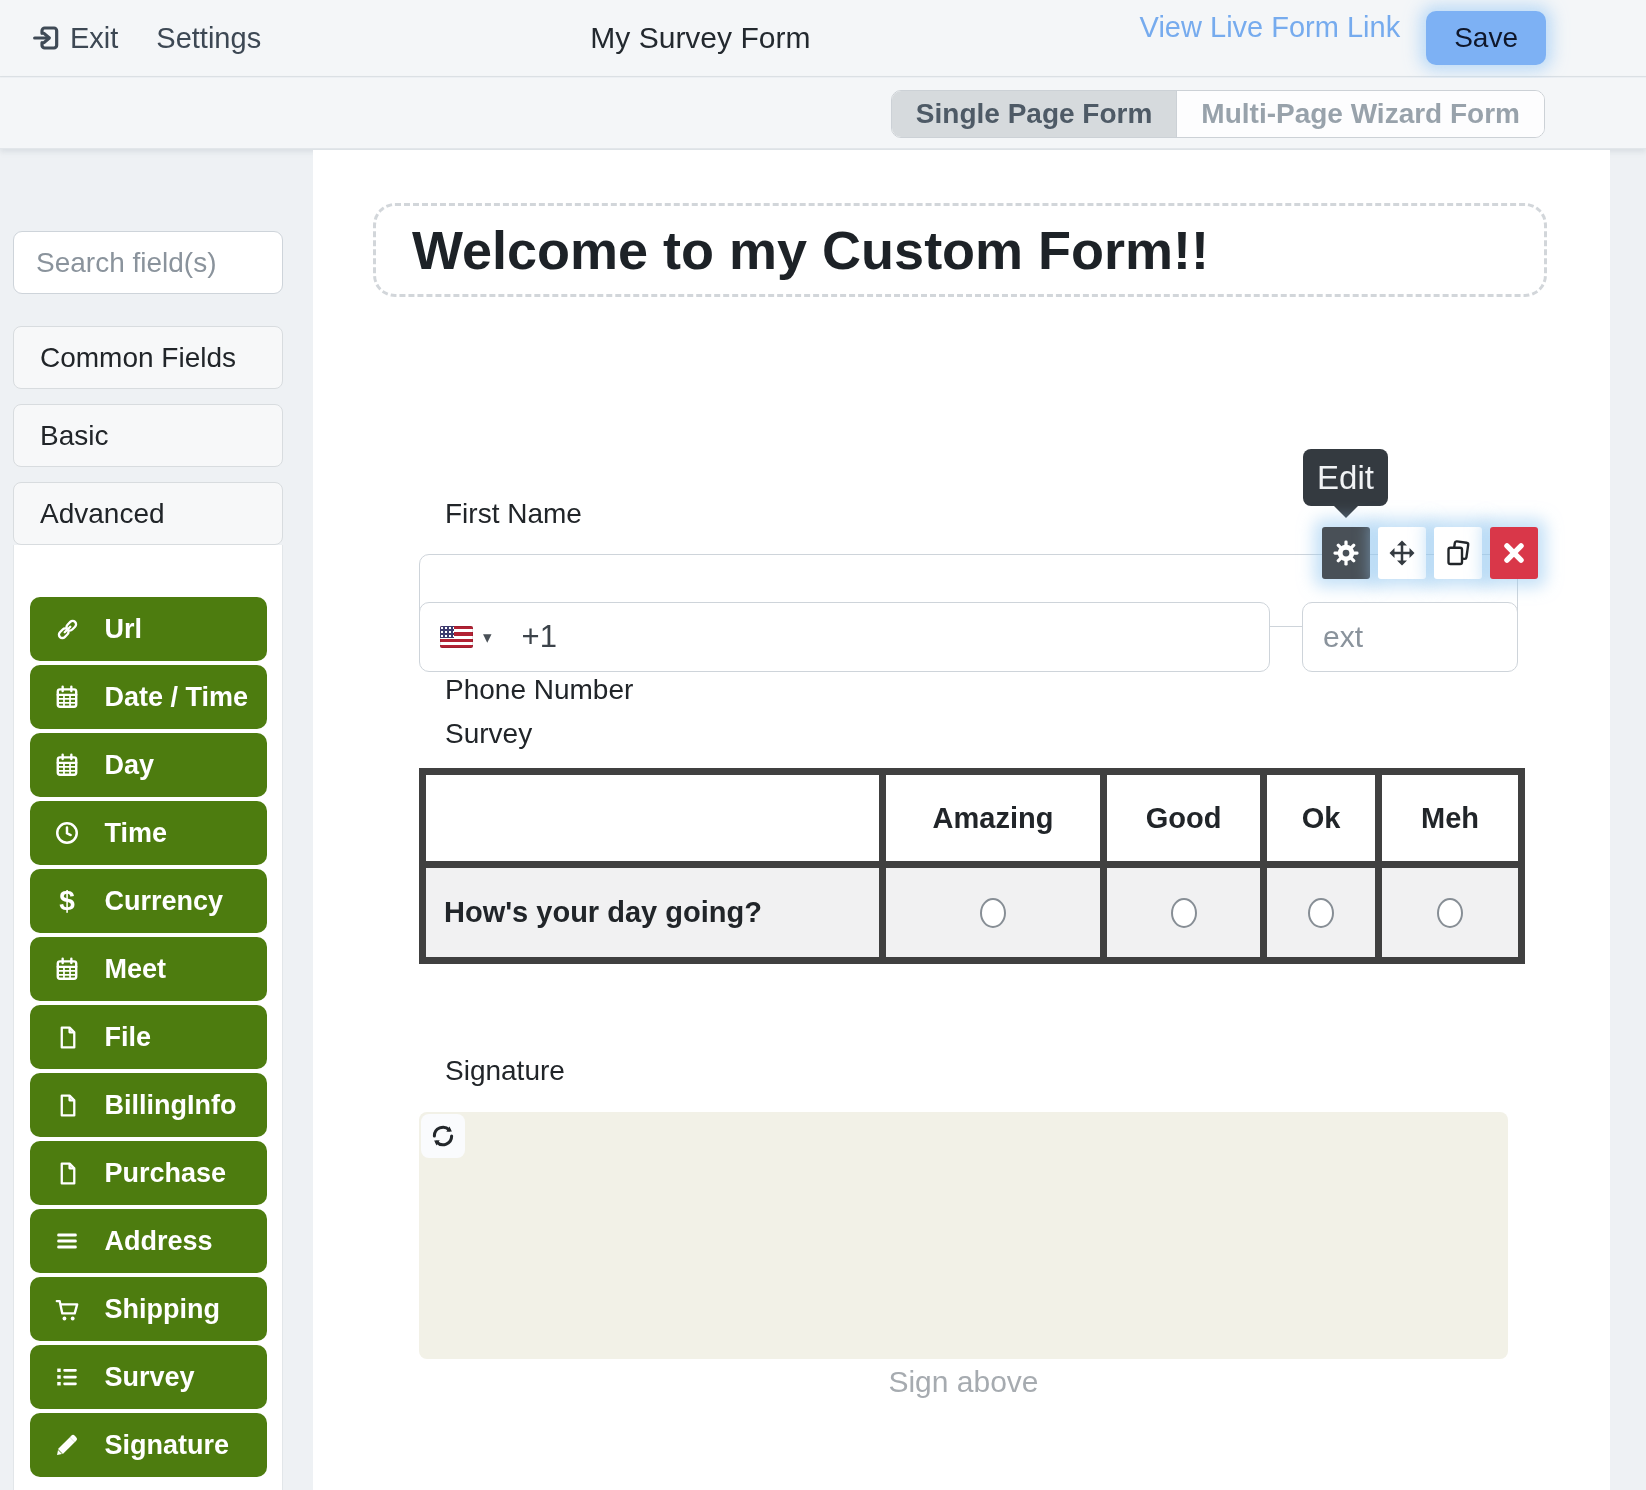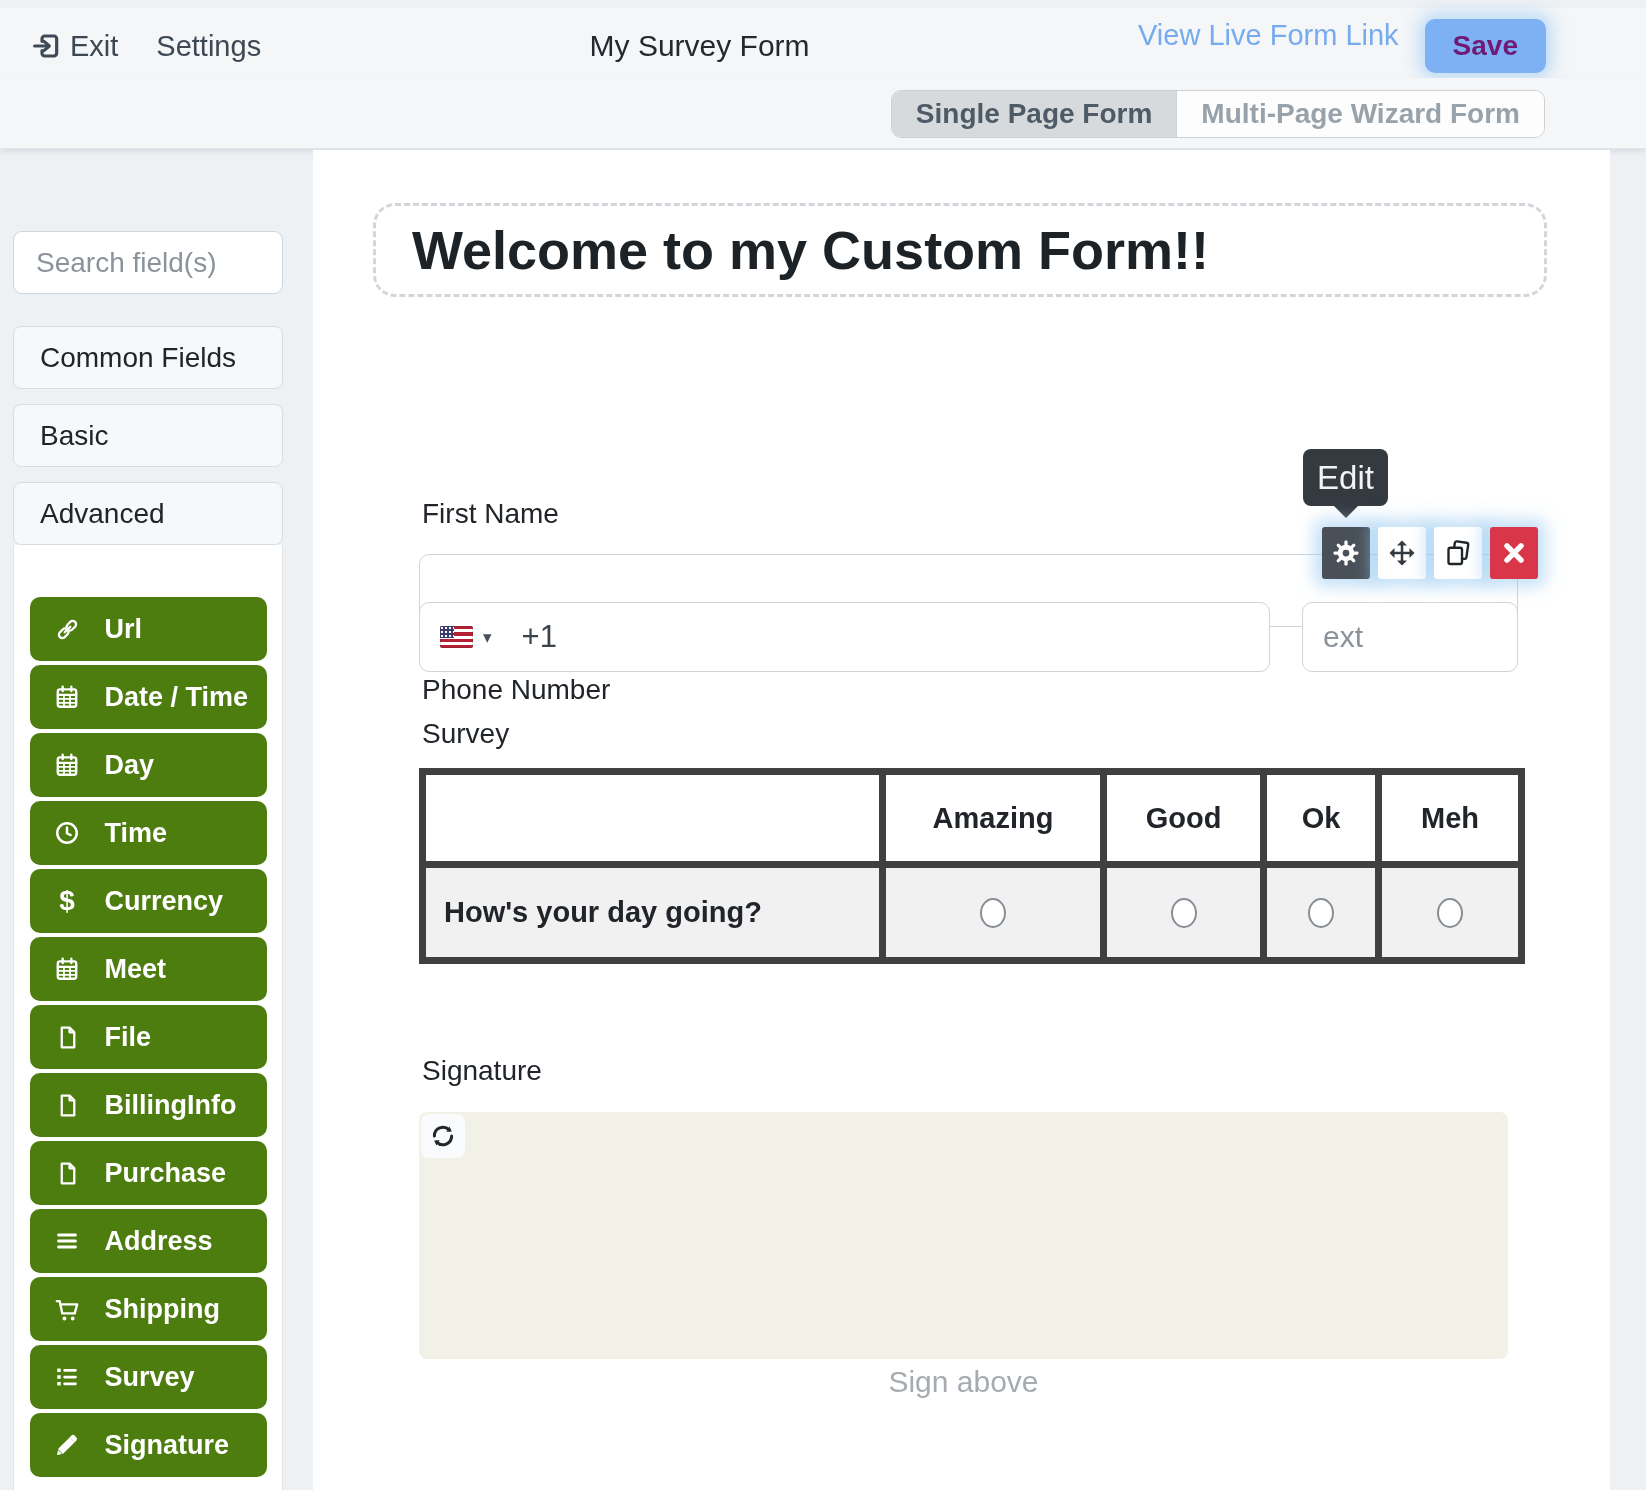--- a/index.html
+++ b/index.html
@@ -3,32 +3,32 @@
 <meta charset="utf-8">
 <style>
   * { margin:0; padding:0; box-sizing:border-box; }
   html,body { background:#eef1f4; }
   #app {
     position:relative; width:1646px; height:1490px; overflow:hidden;
     font-family:"Liberation Sans", sans-serif; color:#212529; background:#eef1f4;
   }
   
   .topbar {
-    position:absolute; left:0; top:8px; width:1646px; height:77px;
+    position:absolute; left:0; top:0; width:1646px; height:77px;
     background:#f4f6f8; border-bottom:1px solid #dce1e5;
     display:flex; align-items:center; padding:0 100px 0 30px;
   }
   .topbar-left { display:flex; align-items:center; gap:38px; }
   .exit-btn { display:flex; align-items:center; gap:8px; cursor:pointer; }
   .top-label { font-size:29px; font-weight:500; color:#3d4854; }
   .app-title { flex:1; text-align:center; font-size:30px; font-weight:400; color:#23292f; }
   .topbar-right { display:flex; align-items:flex-start; gap:26px; }
   .live-link { font-size:29px; color:#76abee; cursor:pointer; }
   .save-btn {
-    background:#7db1f4; color:#701a75; font-size:28px; font-weight:700;
+    background:#7db1f4; color:#0f172a; font-size:28px; font-weight:400;
     border:none; border-radius:10px; padding:11px 28px; cursor:pointer;
     box-shadow:0 0 16px 6px rgba(170,210,245,.75);
   }
   
   .subheader {
     position:absolute; left:0; top:78px; width:1646px; height:71px;
     background:#f4f6f8; border-bottom:1px solid #e2e6ea;
     box-shadow:0 3px 5px rgba(160,170,180,.25);
   }
   .mode-toggle {
@@ -64,21 +64,21 @@
   }
   .field-btn .ficon { width:27px; height:27px; flex:0 0 27px; display:flex; align-items:center; justify-content:center; }
   .dollar-glyph { font-size:28px; font-weight:700; color:#fff; }
   
   .canvas { position:absolute; left:313px; top:150px; width:1297px; height:1340px; background:#fff; }
   .form-title-box {
     position:absolute; left:60px; top:53px; width:1174px; height:94px;
     border:3px dashed #d2d6da; border-radius:22px; display:flex; align-items:center;
     padding-left:36px; font-size:54px; font-weight:700; color:#1d2227; cursor:text;
   }
-  .field-label { position:absolute; font-size:28px; color:#212529; }
+  .field-label { position:absolute; font-size:28px; color:#212529;margin-left:23px; }
   .text-input {
     position:absolute; background:#fff; border:1px solid #ced4da; border-radius:10px;
     font-size:30px; color:#3c434a; padding:0 20px; outline:none; font-family:"Liberation Sans",sans-serif;
   }
   .text-input::placeholder { color:#8a939c; }
   .phone-input {
     position:absolute; left:106px; top:452px; width:851px; height:70px;
     border:1px solid #ced4da; border-radius:10px; background:#fff;
     display:flex; align-items:center; padding-left:20px; cursor:text;
   }

